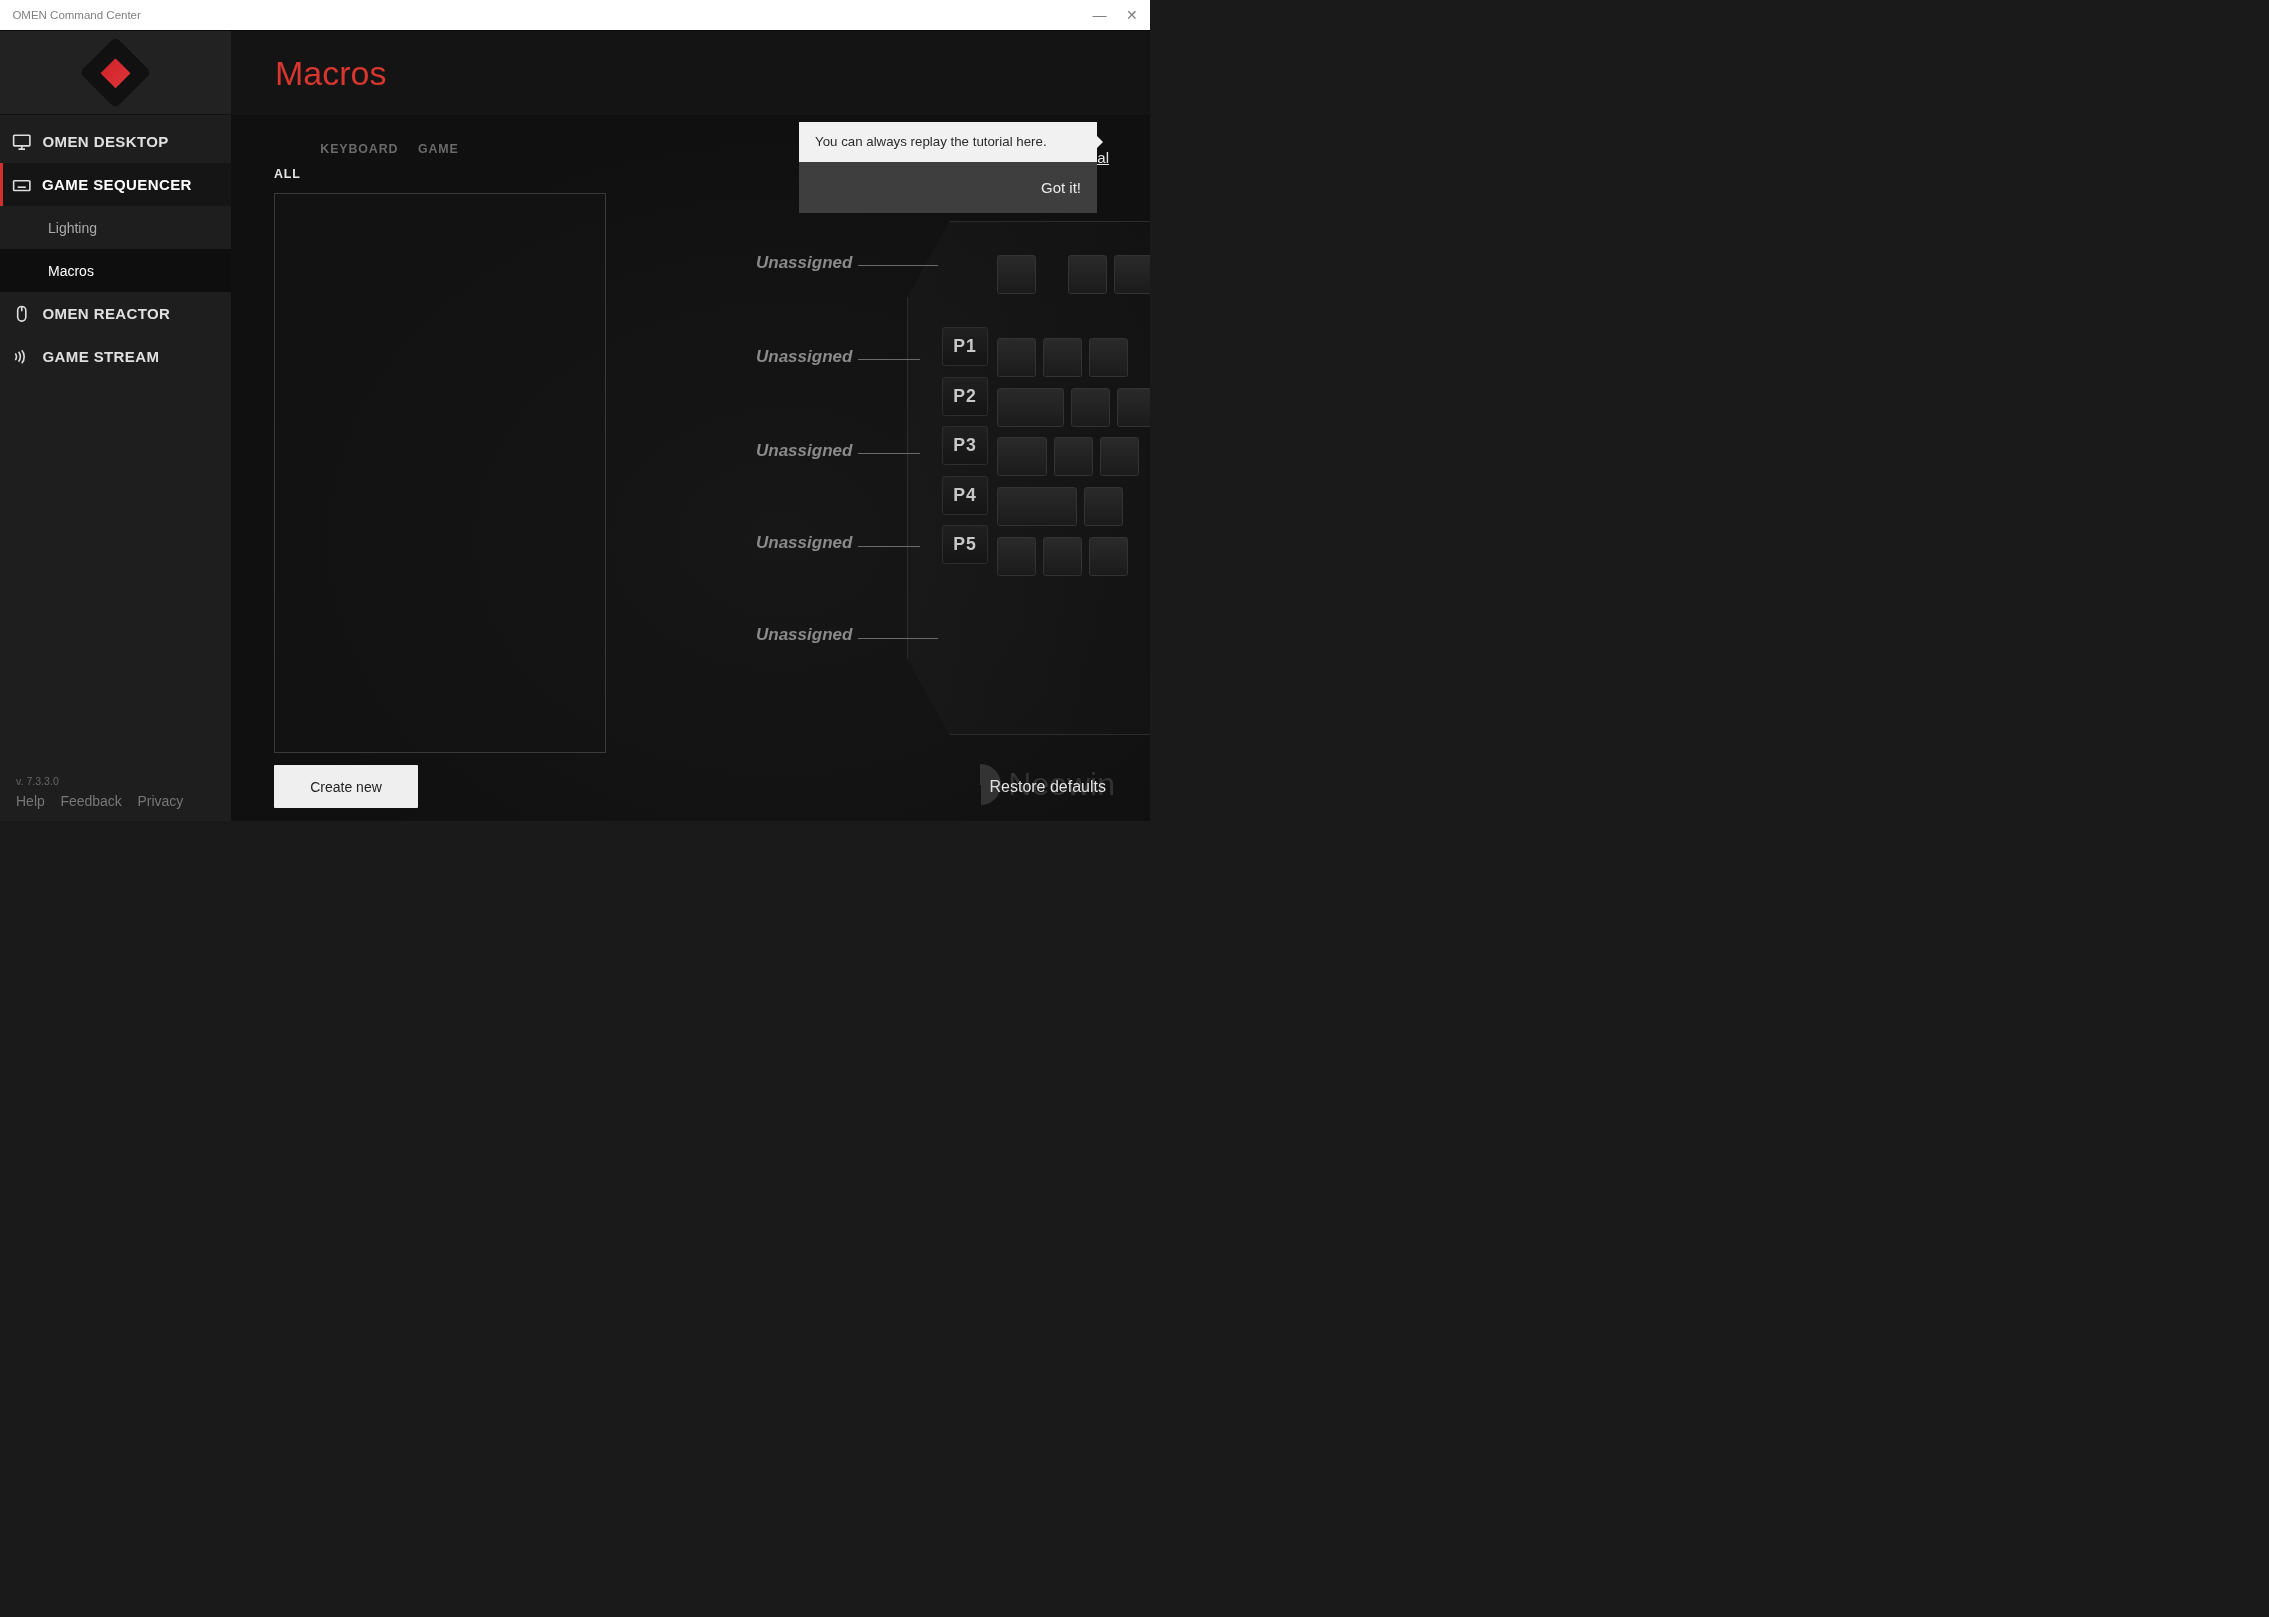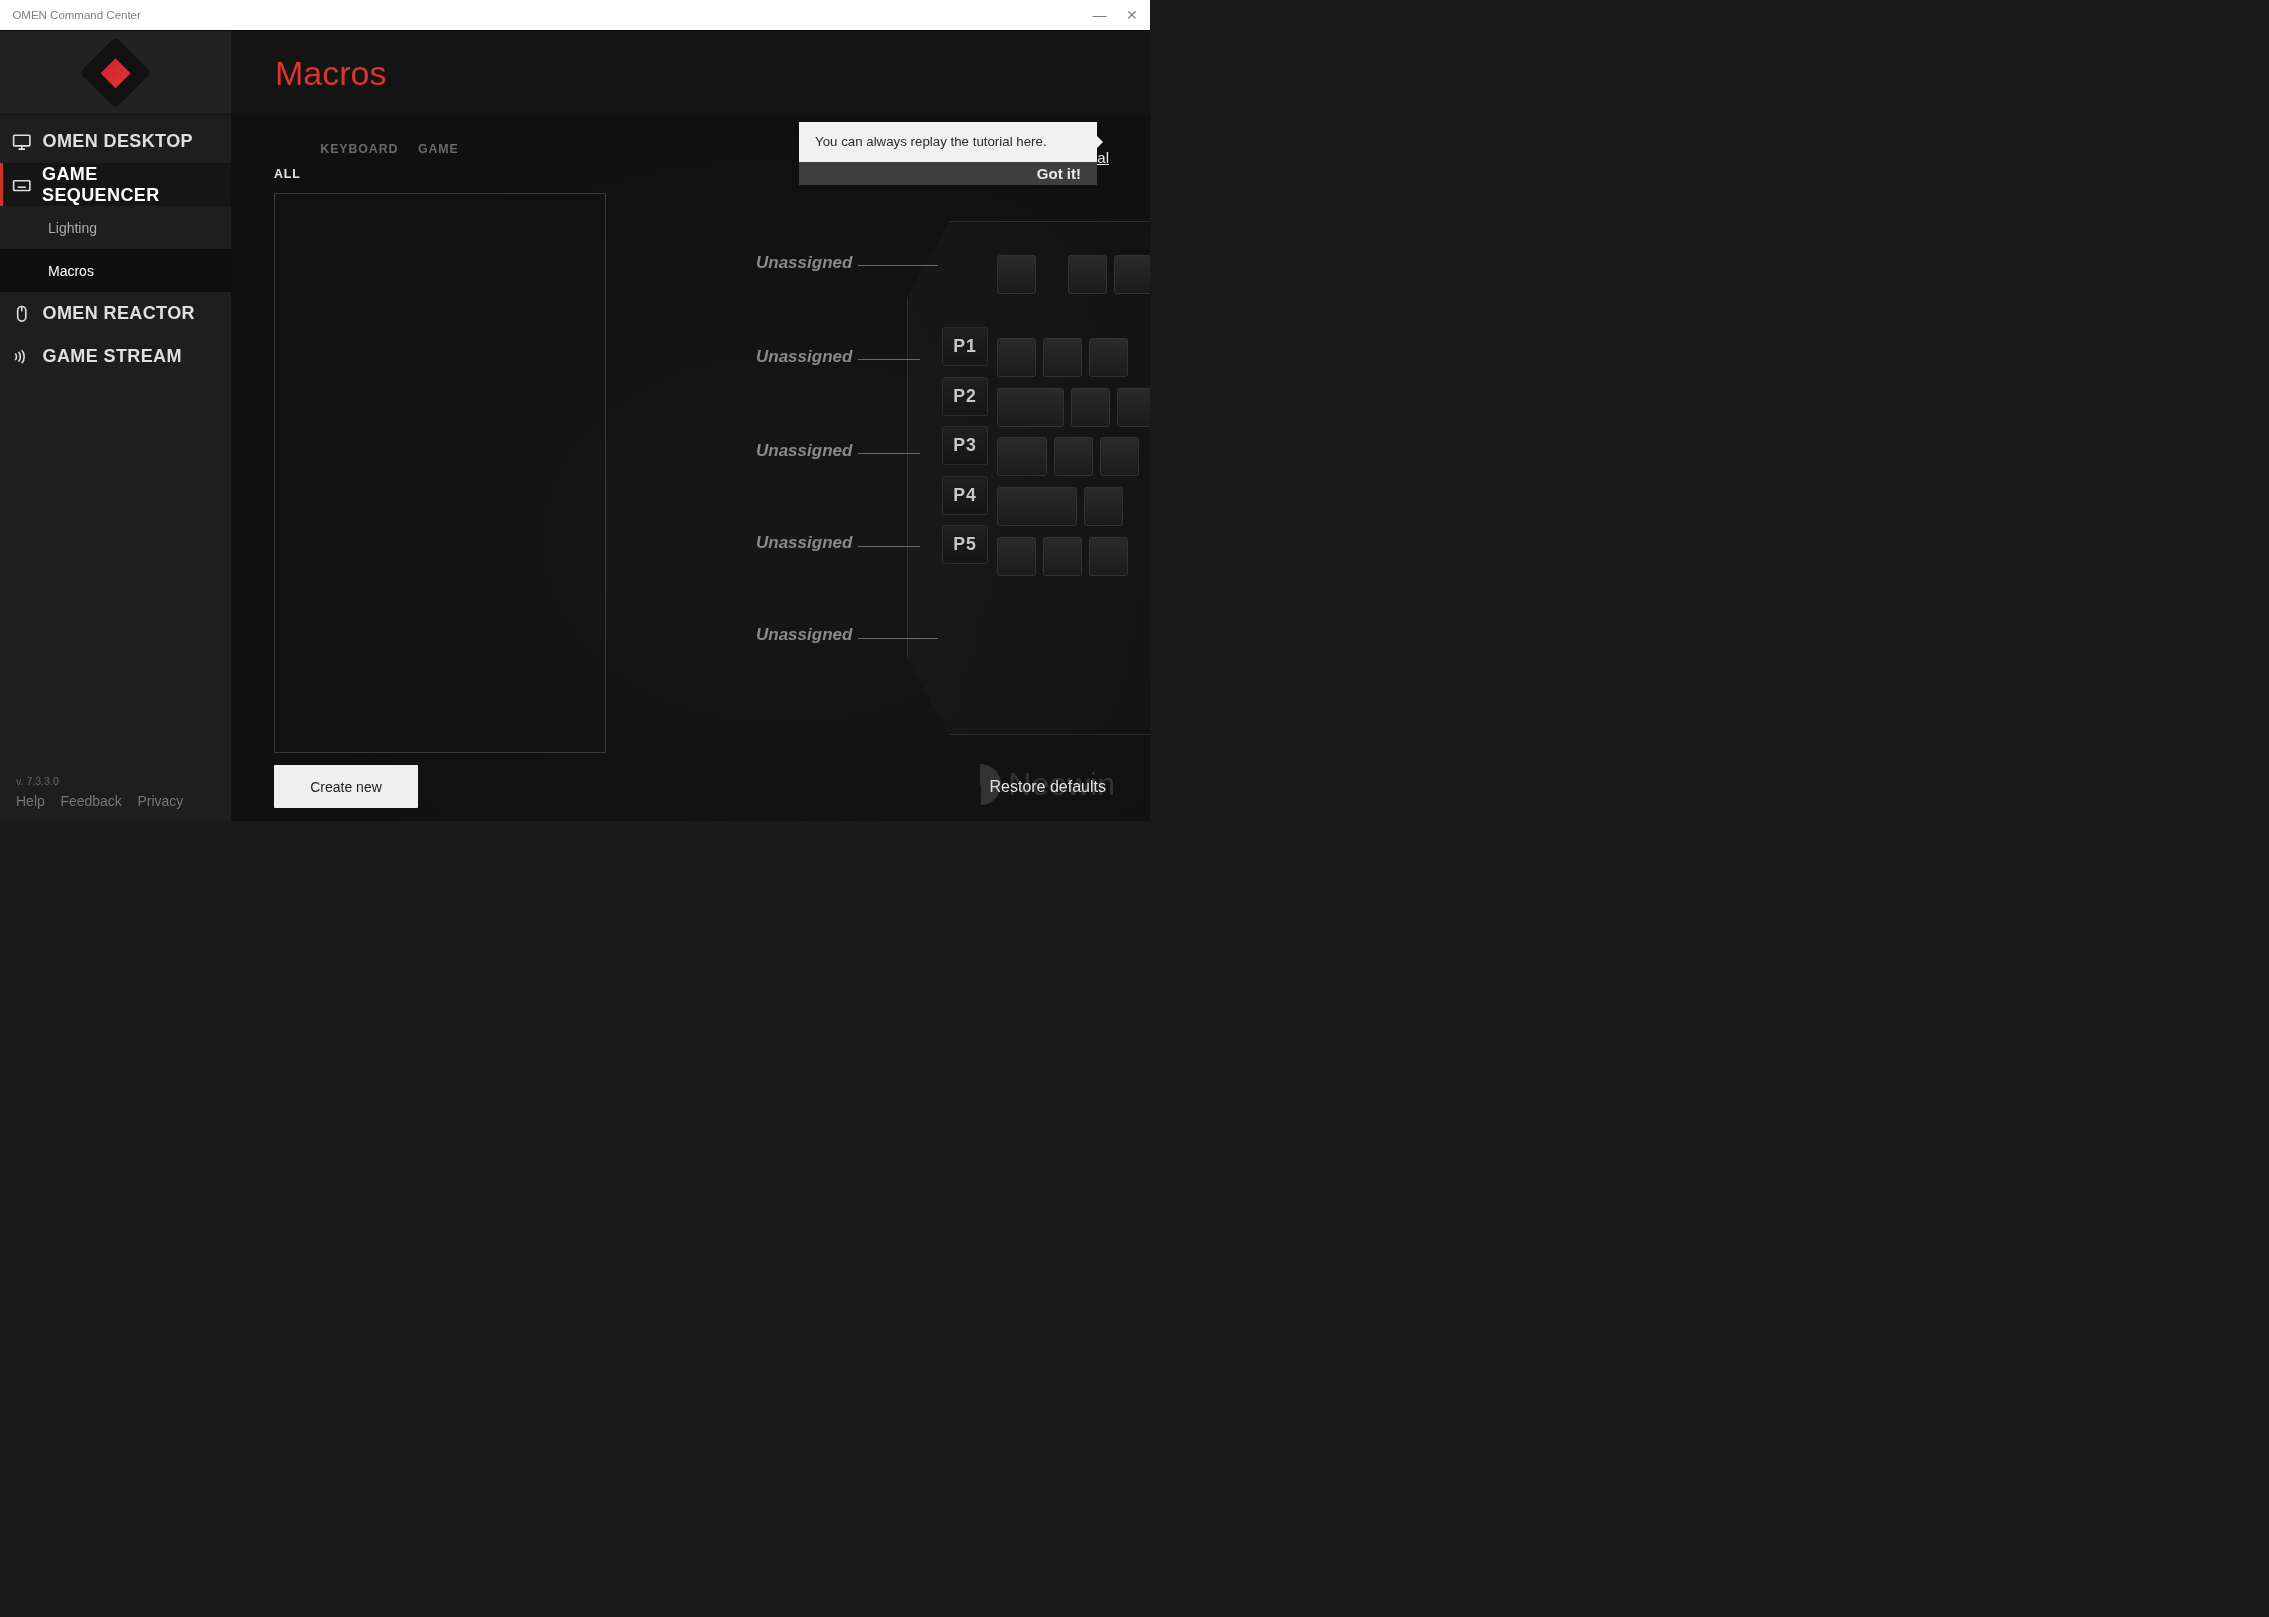--- a/index.html
+++ b/index.html
@@ -65,21 +65,21 @@
     clip-path: polygon(50% 0, 100% 50%, 50% 100%, 0 50%);
   }
 
   .nav { padding-top: 5.3px; }
   .nav-item {
     display: flex;
     align-items: center;
     height: 43px;
     padding: 0 12.4px;
     color: #e0e0e0;
-    font-size: 18px;
+    font-size: 15px;
     font-weight: 600;
     letter-spacing: 0.4px;
     cursor: pointer;
   }
   .nav-item.active {
     background: #151515;
     color: #ffffff;
     border-left: 3.5px solid #d22f2f;
     padding-left: 8.9px;
   }
@@ -258,23 +258,22 @@
     right:-14px; top:50%;
     transform:translateY(-50%);
     border:8.9px solid transparent;
     border-left-color:#f1f1f1;
   }
   .tip-bot {
     background:#3e3e3e;
     color:#eaeaea;
     font-size:15px;
     text-align:right;
-    padding: 3px 16px;
+    padding: 17px 16px;
     cursor:pointer;
-    font-weight:bold;
   }
   .tutorial-link {
     position:absolute;
     top: 34px;
     right: 41px;
     color:#e6e6e6;
     font-size:15px;
     text-decoration: underline;
     cursor:pointer;
   }

